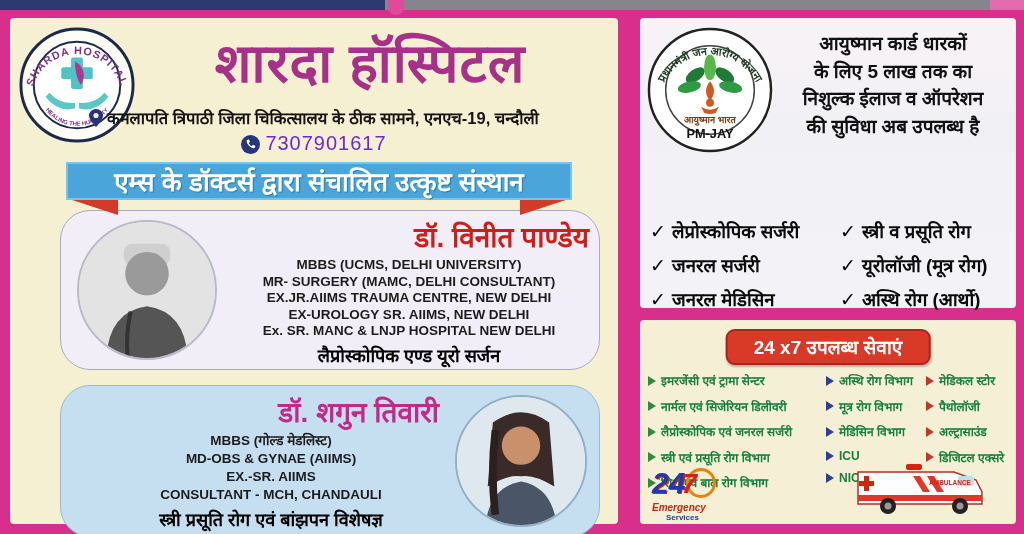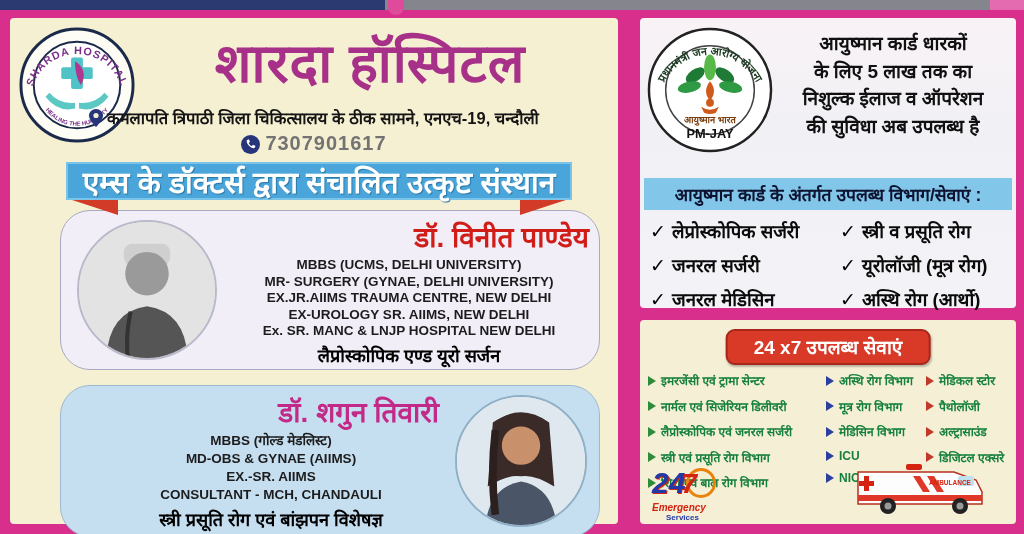--- a/index.html
+++ b/index.html
@@ -15,26 +15,26 @@
 
   
   .left-panel { position:absolute; left:10px; top:18px; width:608px; height:506px; background:#f6f0d3; border-radius:4px; }
   .hosp-logo { position:absolute; left:8px; top:8px; width:118px; height:118px; }
   .hosp-title { position:absolute; left:118px; top:6px; width:484px; text-align:center;
     font-size:54px; font-weight:bold; color:#a73088; letter-spacing:1px; }
   .addr-row { position:absolute; left:16px; top:88px; width:576px; text-align:center;
     font-size:16.5px; font-weight:bold; color:#141414; }
   .addr-row svg { vertical-align:-3px; margin-right:4px; }
   .phone-row { position:absolute; left:0; top:114px; width:608px; text-align:center;
-    font-size:20px; font-weight:bold; color:#737373; letter-spacing:1px; }
+    font-size:20px; font-weight:normal; color:#6d28d9; letter-spacing:1px; }
   .phone-row svg { vertical-align:-4px; margin-right:5px; }
 
   .banner { position:absolute; left:56px; top:144px; width:506px; height:38px;
     background:#4aa6da; border:2px solid #79c4e8; display:flex; align-items:center; justify-content:center;
-    color:#fff; font-size:30px; font-weight:bold; text-shadow:1px 1px 1px #2a77a5; z-index:2; }
+    color:#fff; font-size:26px; font-weight:bold; text-shadow:1px 1px 1px #2a77a5; z-index:2; }
   .fold { position:absolute; width:0; height:0; z-index:1; }
   .fold-left { left:56px; top:180px; border-top:17px solid #d23b28; border-left:52px solid transparent; }
   .fold-right { left:510px; top:180px; border-top:17px solid #d23b28; border-right:52px solid transparent; }
 
   .doc-card { position:absolute; left:50px; width:540px; border-radius:30px; }
   .doc-card1 { top:192px; height:160px; background:#f1eef8; border:1.5px solid #a9a9c2; }
   .doc-card2 { top:367px; height:152px; background:#c5def0; border:1.5px solid #9db9cf; }
   .doc-photo { position:absolute; border-radius:50%; overflow:hidden; border:2px solid #b9b9c9; background:#e8e8e8; }
   .doc1-photo { left:16px; top:9px; width:140px; height:140px; }
   .doc2-photo { right:12px; top:9px; width:132px; height:132px; border-color:#8fb0c6; }
@@ -148,21 +148,21 @@
           <circle cx="50" cy="38" r="16" fill="#9a9a9a"></circle>
           <path d="M20,100 Q22,66 50,62 Q78,66 80,100 Z" fill="#555"></path>
           <path d="M38,66 q-4,18 -2,34" stroke="#333" stroke-width="3" fill="none"></path>
         </svg>
       </div>
       <div class="doc1-body">
         <div class="doc-name doc1-name">डॉ. विनीत पाण्डेय</div>
         <div class="cred-list">
 
         <div class="cred-line">MBBS (UCMS, DELHI UNIVERSITY)</div>
-            <div class="cred-line">MR- SURGERY (GYNAE, DELHI UNIVERSITY)</div>
+            <div class="cred-line">MR- SURGERY (MAMC, DELHI CONSULTANT)</div>
             <div class="cred-line">EX.JR.AIIMS TRAUMA CENTRE, NEW DELHI</div>
             <div class="cred-line">EX-UROLOGY SR. AIIMS, NEW DELHI</div>
             <div class="cred-line">Ex. SR. MANC &amp; LNJP HOSPITAL NEW DELHI</div>
           </div>
         <div class="doc-spec">लैप्रोस्कोपिक एण्ड यूरो सर्जन</div>
       </div>
     </div>
 
     <div class="doc-card doc-card2">
       <div class="doc-photo doc2-photo">
@@ -214,21 +214,20 @@
     </svg>
 
     <div class="headline">
 
     <div class="headline-line">आयुष्मान कार्ड धारकों</div>
         <div class="headline-line">के लिए 5 लाख तक का</div>
         <div class="headline-line">निशुल्क ईलाज व ऑपरेशन</div>
         <div class="headline-line">की सुविधा अब उपलब्ध है</div>
       </div>
 
-    <div class="section-title">आयुष्मान कार्ड के अंतर्गत उपलब्ध विभाग/सेवाएं :</div>
 
     <div class="chk-grid">
       <div class="chk-col chk-col1">
 
           <div class="chk-item">
             <span class="chk-mark">✓</span>
             <span>लेप्रोस्कोपिक सर्जरी</span>
           </div>
 
           <div class="chk-item">

